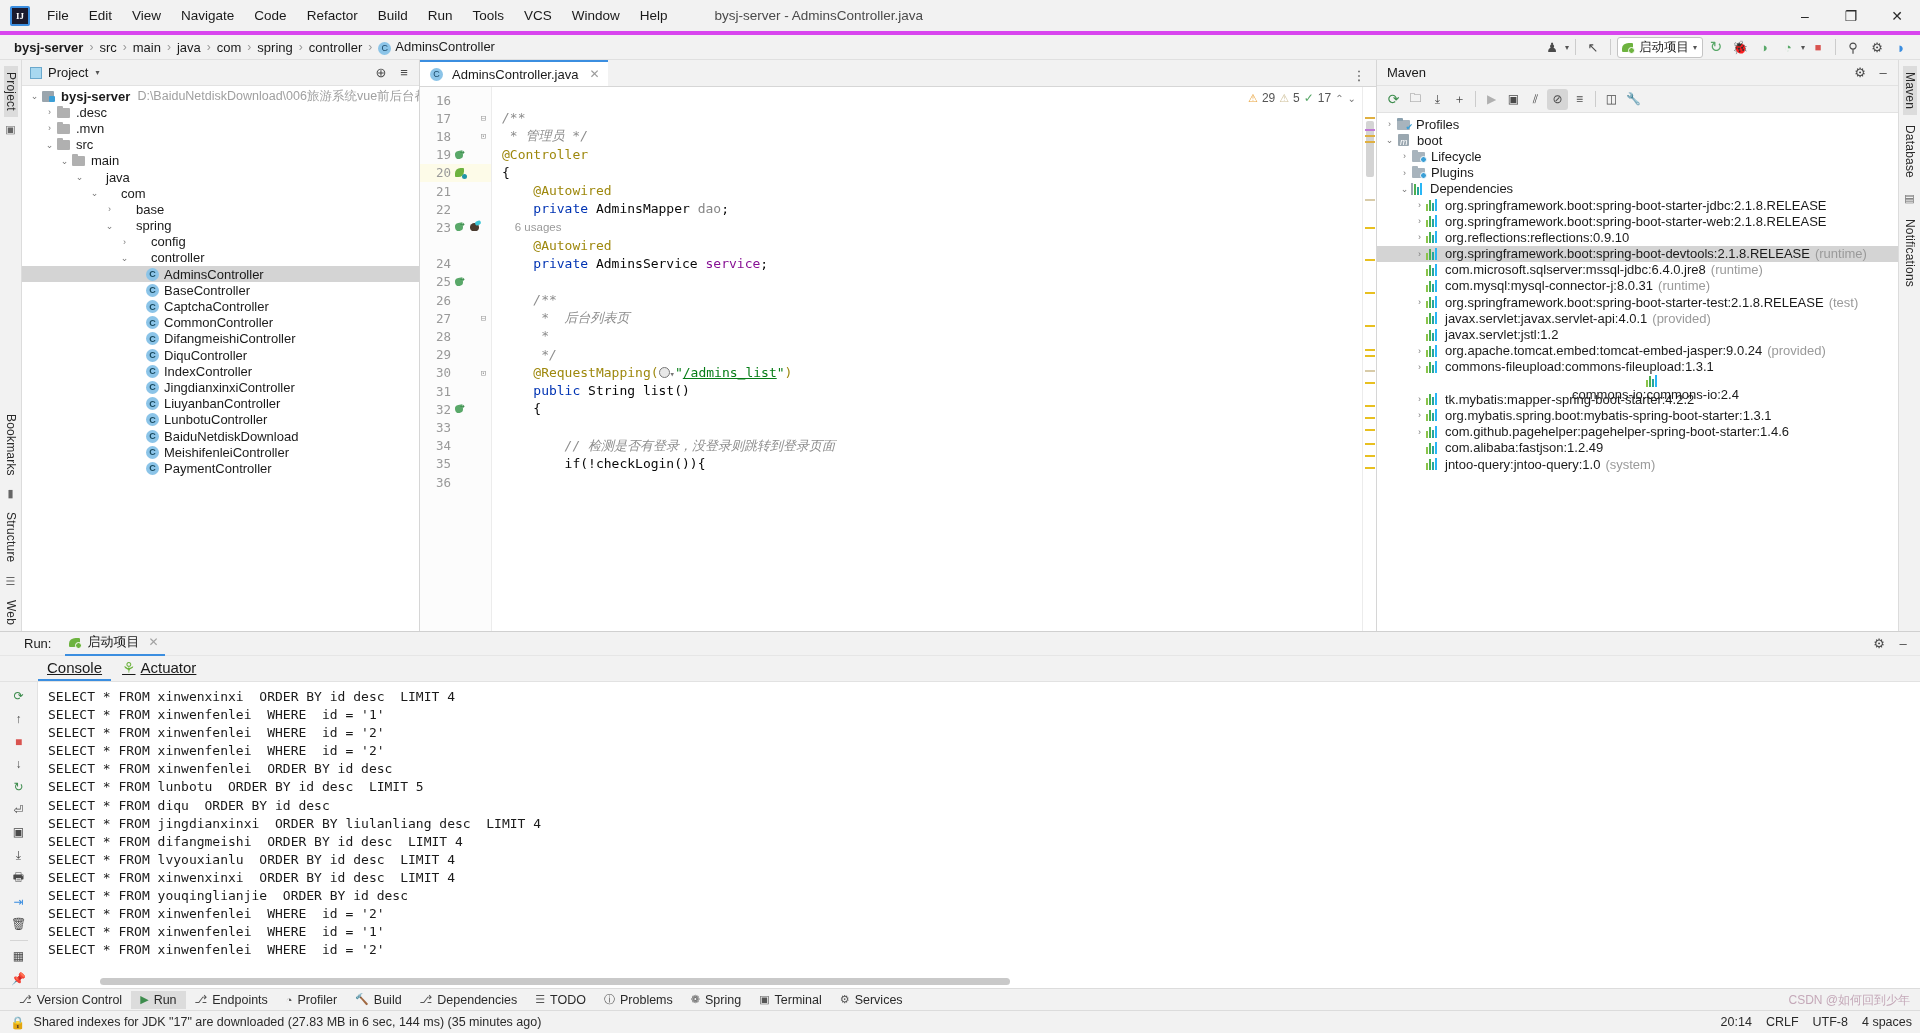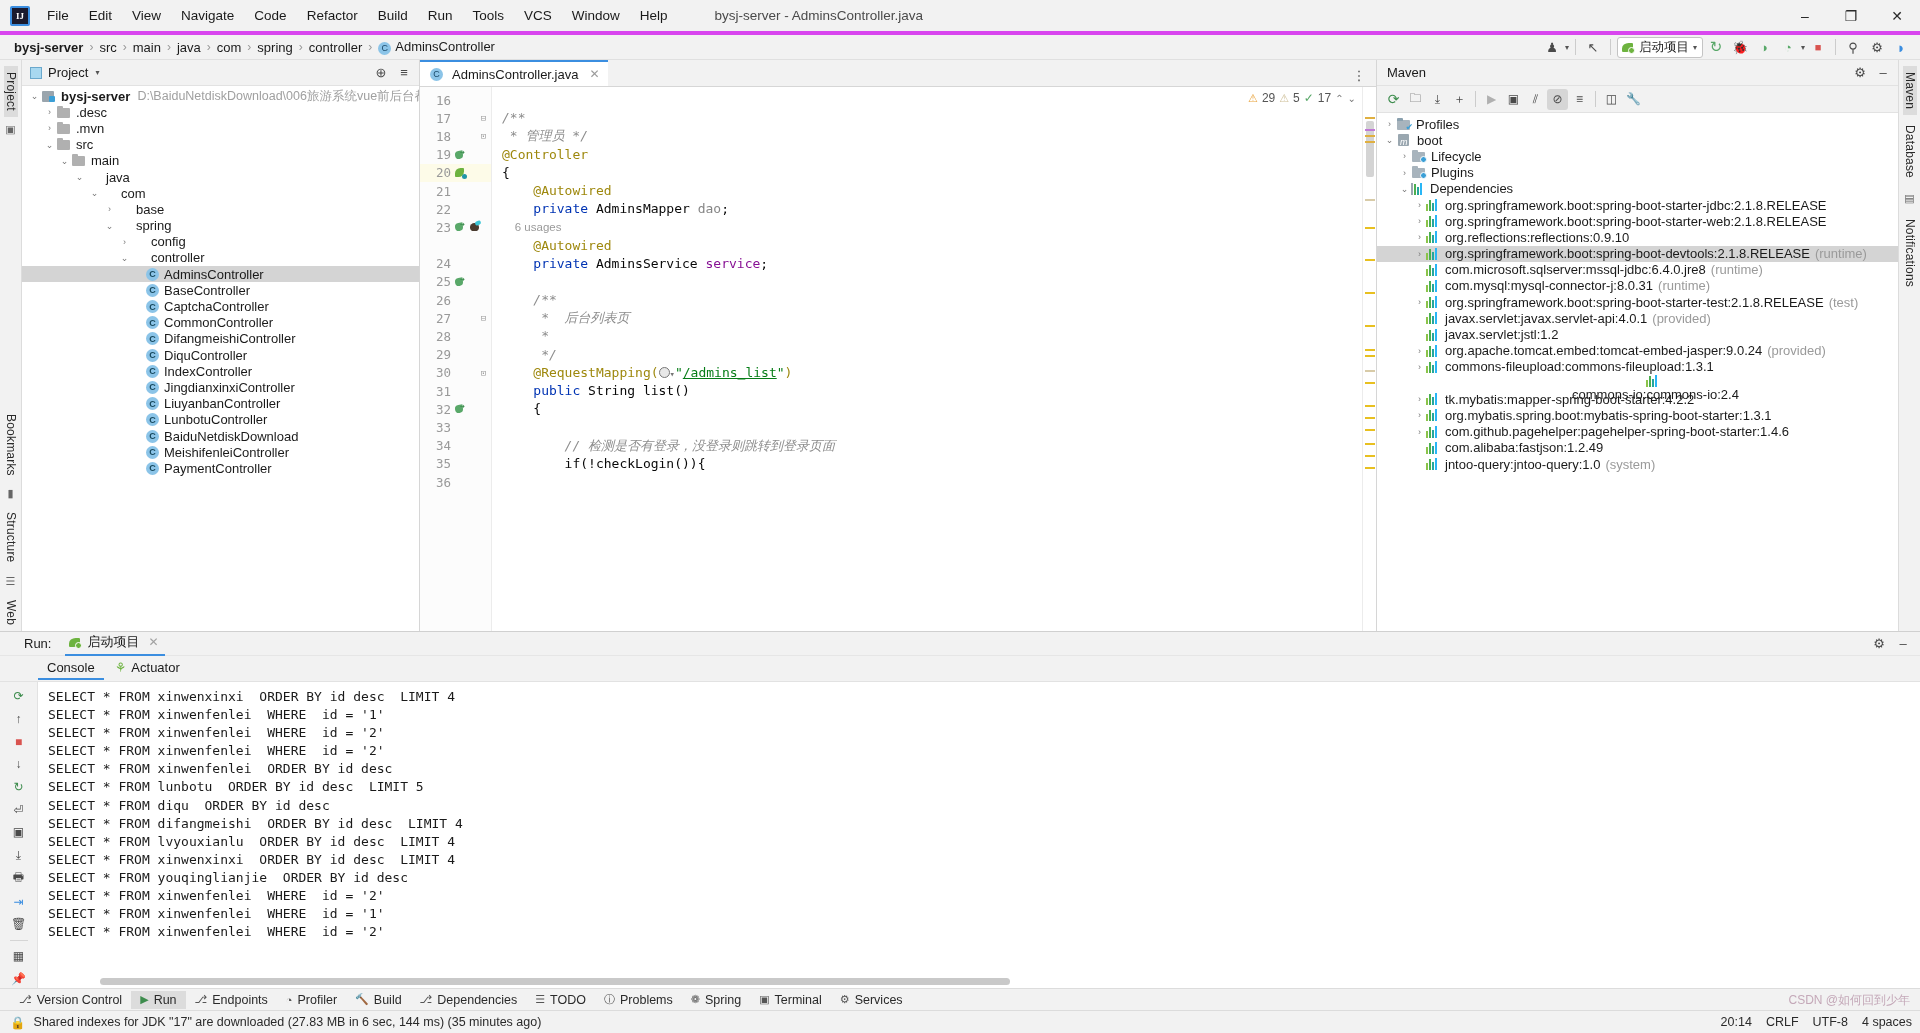--- a/index.html
+++ b/index.html
@@ -297,22 +297,23 @@
     display:flex; align-items:center; gap:5px; font-size:13px; padding:2px 6px 3px 4px;
     border-bottom:2px solid #3b8ee0; cursor:default;
   }
   .run-tab .x { color:#a0a0a0; font-size:12px; margin-left:4px; }
   .run-head .acts { margin-left:auto; display:flex; gap:2px; }
   .run-tabs2 {
     height:26px; background:#f2f2f2; display:flex; align-items:center; gap:2px;
     padding-left:38px; flex:none; border-bottom:1px solid #e2e2e2;
   }
   .ctab {
-    font-size:13px; padding:3px 9px; cursor:default; display:flex; align-items:center; gap:5px;
+    font-size:15px; padding:3px 9px; cursor:default; display:flex; align-items:center; gap:5px;
     border-bottom:2px solid transparent;
+    text-decoration:underline;
   }
   .ctab.sel { border-bottom-color:#3b8ee0; }
   .console-wrap { flex:1 1 auto; display:flex; min-height:0; }
   .console-rail {
     width:38px; background:#f2f2f2; border-right:1px solid #e2e2e2; flex:none;
     display:flex; flex-direction:column; align-items:center; padding-top:5px; gap:4px;
   }
   .rail-btn {
     width:22px; height:20px; display:flex; align-items:center; justify-content:center;
     font-size:12px; color:#4a4a4a; cursor:default; border-radius:3px;
@@ -1040,20 +1041,21 @@
         <div class="rail-btn">📌</div>
       </div>
       <div class="console" id="console-output">
         <div class="cline">SELECT * FROM xinwenxinxi  ORDER BY id desc  LIMIT 4</div>
           <div class="cline">SELECT * FROM xinwenfenlei  WHERE  id = '1'</div>
           <div class="cline">SELECT * FROM xinwenfenlei  WHERE  id = '2'</div>
           <div class="cline">SELECT * FROM xinwenfenlei  WHERE  id = '2'</div>
           <div class="cline">SELECT * FROM xinwenfenlei  ORDER BY id desc</div>
           <div class="cline">SELECT * FROM lunbotu  ORDER BY id desc  LIMIT 5</div>
           <div class="cline">SELECT * FROM diqu  ORDER BY id desc</div>
+          <div class="cline">SELECT * FROM jingdianxinxi  ORDER BY liulanliang desc  LIMIT 4</div>
           <div class="cline">SELECT * FROM difangmeishi  ORDER BY id desc  LIMIT 4</div>
           <div class="cline">SELECT * FROM lvyouxianlu  ORDER BY id desc  LIMIT 4</div>
           <div class="cline">SELECT * FROM xinwenxinxi  ORDER BY id desc  LIMIT 4</div>
           <div class="cline">SELECT * FROM youqinglianjie  ORDER BY id desc</div>
           <div class="cline">SELECT * FROM xinwenfenlei  WHERE  id = '2'</div>
           <div class="cline">SELECT * FROM xinwenfenlei  WHERE  id = '1'</div>
           <div class="cline">SELECT * FROM xinwenfenlei  WHERE  id = '2'</div>
           <div class="hscroll"></div>
       </div>
     </div>

